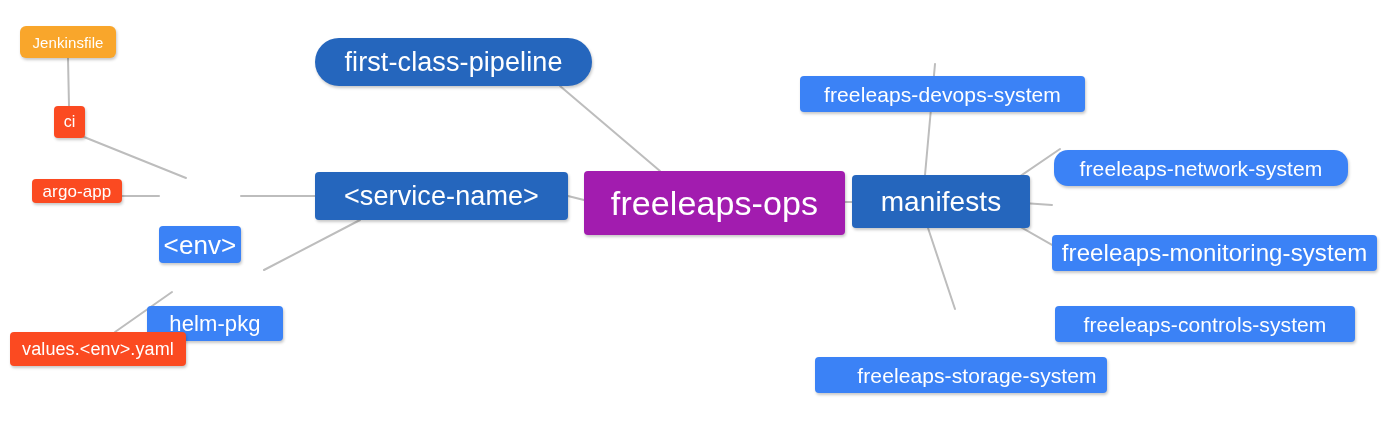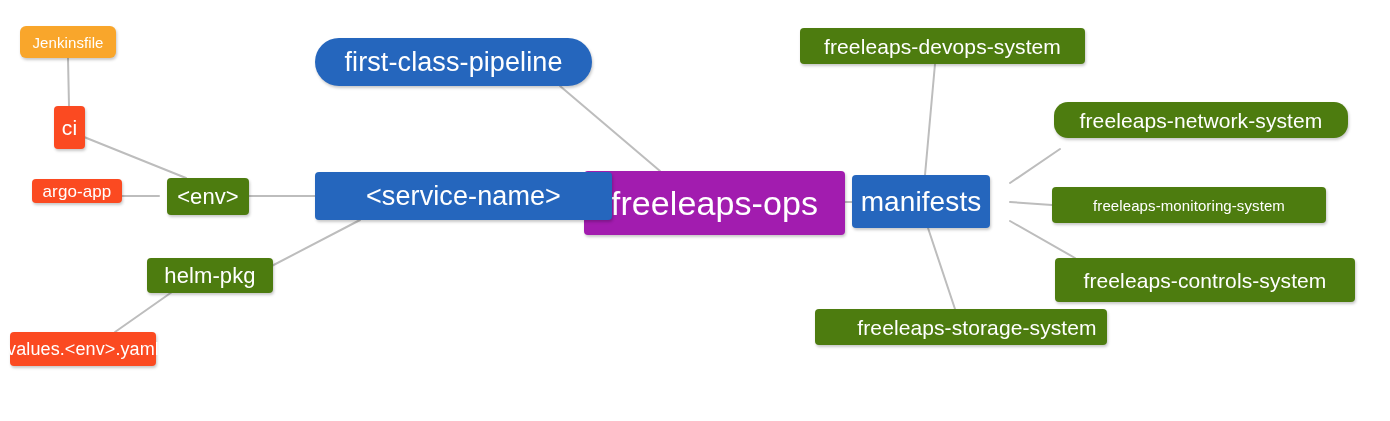--- a/index.html
+++ b/index.html
@@ -37,21 +37,21 @@
     color: #ffffff;
     white-space: nowrap;
     line-height: 1;
     letter-spacing: 0.1px;
     box-shadow: 1px 2px 3px rgba(0,0,0,0.22);
     padding: 0 10px;
     user-select: none;
   }
   .node-root   { background: #a21caf; font-size: 34px; }
   .node-blue   { background: #2566bd; }
-  .node-green  { background: #4d7c0f; }
+  .node-green  { background: #3b82f6; margin-top: 48px; }
   .node-red    { background: #fb4a21; }
   .node-orange { background: #f9a62b; }
 </style>
 </head>
 <body>
 
 <div id="canvas">
   <svg id="edges" viewBox="0 0 1390 421" xmlns="http://www.w3.org/2000/svg">
       <path d="M 560 86 L 660 171" stroke="#bdbdbd" stroke-width="2" fill="none" stroke-linecap="round"></path>
       <path d="M 568 196 L 584 200" stroke="#bdbdbd" stroke-width="2" fill="none" stroke-linecap="round"></path>
@@ -68,53 +68,53 @@
       <path d="M 1010 221 L 1075 258" stroke="#bdbdbd" stroke-width="2" fill="none" stroke-linecap="round"></path>
       <path d="M 928 228 L 955 309" stroke="#bdbdbd" stroke-width="2" fill="none" stroke-linecap="round"></path>
     </svg>
   <div id="node-layer">
       <div class="node node-root" style="left: 584px; top: 171px; width: 261px; height: 64px; font-size: 34px;">
         <span>freeleaps-ops</span>
       </div>
       <div class="node node-blue" style="left: 315px; top: 38px; width: 277px; height: 48px; font-size: 27px; border-radius: 24px;">
         <span>first-class-pipeline</span>
       </div>
-      <div class="node node-blue" style="left: 315px; top: 172px; width: 297px; height: 48px; font-size: 27px;">
+      <div class="node node-blue" style="left: 315px; top: 172px; width: 253px; height: 48px; font-size: 27px;">
         <span>&lt;service-name&gt;</span>
       </div>
-      <div class="node node-blue" style="left: 852px; top: 175px; width: 138px; height: 53px; font-size: 28px;">
+      <div class="node node-blue" style="left: 852px; top: 175px; width: 178px; height: 53px; font-size: 28px;">
         <span>manifests</span>
       </div>
-      <div class="node node-green" style="left: 167px; top: 178px; width: 82px; height: 37px; font-size: 22px;">
+      <div class="node node-green" style="left: 159px; top: 178px; width: 82px; height: 37px; font-size: 26px;">
         <span>&lt;env&gt;</span>
       </div>
-      <div class="node node-green" style="left: 147px; top: 258px; width: 126px; height: 35px; font-size: 22px;">
+      <div class="node node-green" style="left: 147px; top: 258px; width: 136px; height: 35px; font-size: 22px;">
         <span>helm-pkg</span>
       </div>
-      <div class="node node-red" style="left: 54px; top: 106px; width: 31px; height: 43px; font-size: 21px;">
+      <div class="node node-red" style="left: 54px; top: 106px; width: 31px; height: 32px; font-size: 16px;">
         <span>ci</span>
       </div>
       <div class="node node-red" style="left: 32px; top: 179px; width: 90px; height: 24px; font-size: 17px;">
         <span>argo-app</span>
       </div>
-      <div class="node node-red" style="left: 10px; top: 332px; width: 146px; height: 34px; font-size: 18px;">
+      <div class="node node-red" style="left: 10px; top: 332px; width: 176px; height: 34px; font-size: 18px;">
         <span>values.&lt;env&gt;.yaml</span>
       </div>
       <div class="node node-orange" style="left: 20px; top: 26px; width: 96px; height: 32px; font-size: 15px; border-radius: 6px;">
         <span>Jenkinsfile</span>
       </div>
       <div class="node node-green" style="left: 800px; top: 28px; width: 285px; height: 36px; font-size: 21px;">
         <span>freeleaps-devops-system</span>
       </div>
       <div class="node node-green" style="left: 1054px; top: 102px; width: 294px; height: 36px; font-size: 21px; border-radius: 14px;">
         <span>freeleaps-network-system</span>
       </div>
-      <div class="node node-green" style="left: 1052px; top: 187px; width: 274px; height: 36px; font-size: 15px;">
+      <div class="node node-green" style="left: 1052px; top: 187px; width: 325px; height: 36px; font-size: 24px;">
         <span>freeleaps-monitoring-system</span>
       </div>
-      <div class="node node-green" style="left: 1055px; top: 258px; width: 300px; height: 44px; font-size: 21px;">
+      <div class="node node-green" style="left: 1055px; top: 258px; width: 300px; height: 36px; font-size: 21px;">
         <span>freeleaps-controls-system</span>
       </div>
       <div class="node node-green" style="left: 815px; top: 309px; width: 292px; height: 36px; font-size: 21px; padding-left: 42px;">
         <span>freeleaps-storage-system</span>
       </div>
     </div>
 </div>
 
 </body></html>

